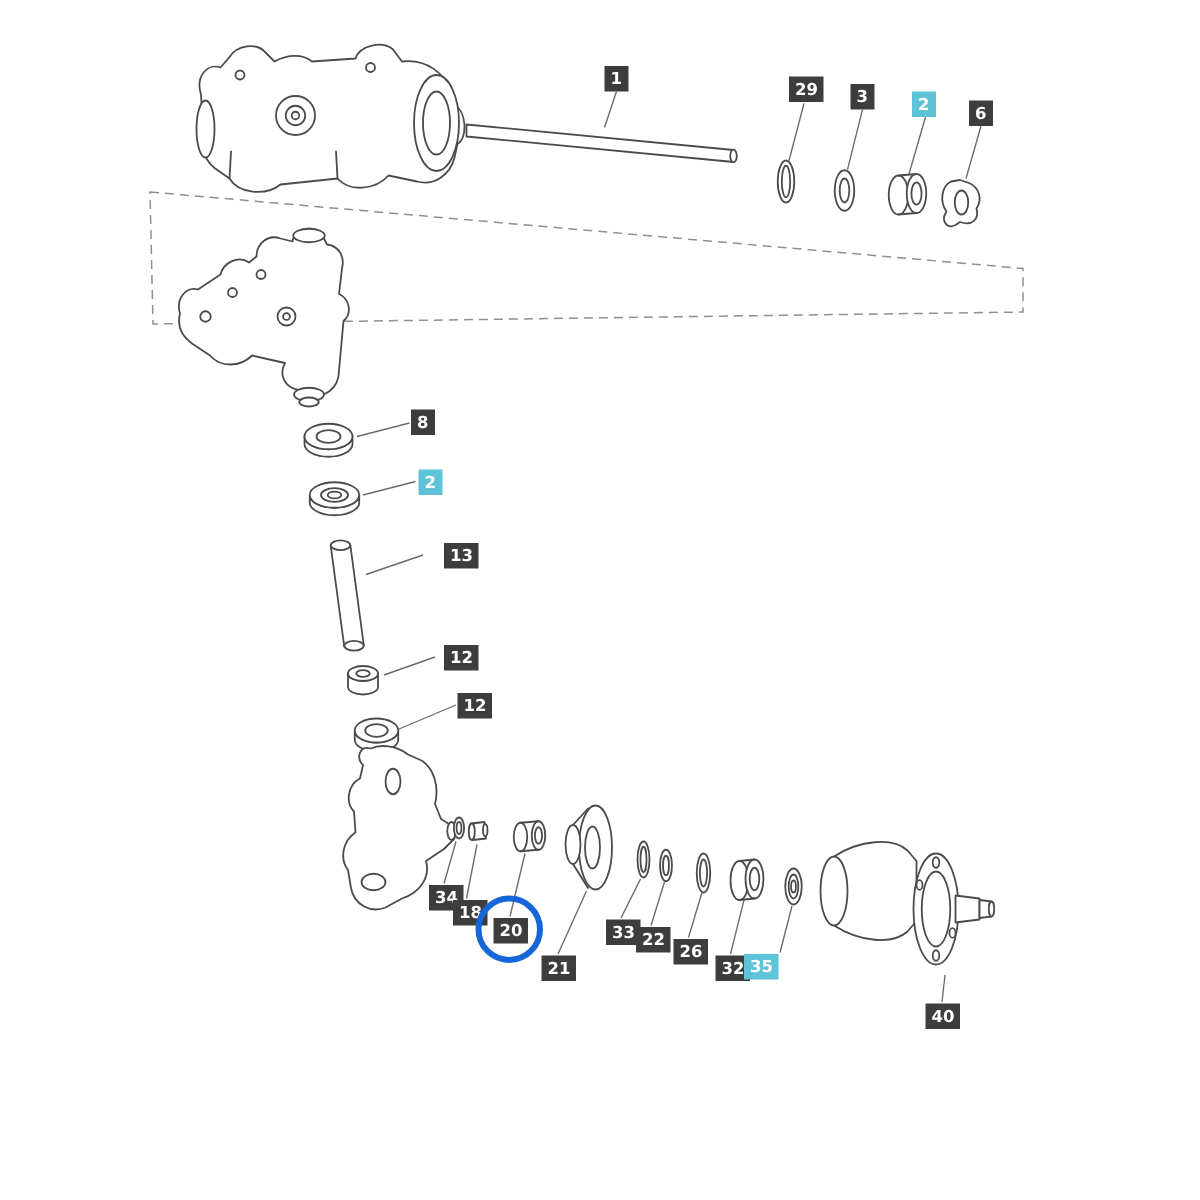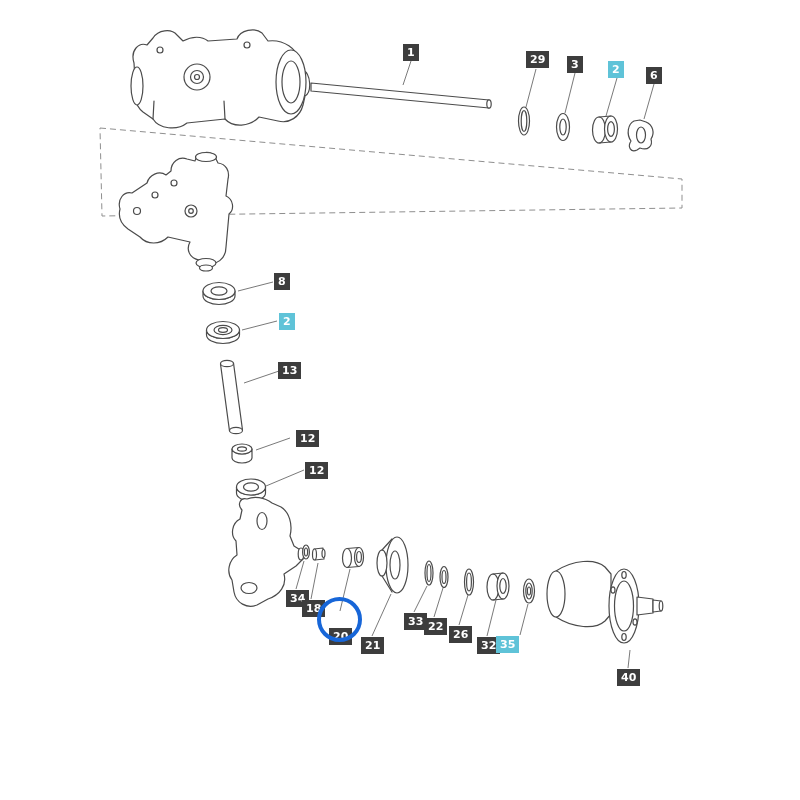--- a/index.html
+++ b/index.html
@@ -213,26 +213,26 @@
     </g>
   </svg>
 
   <div class="plabel" style="left:403px;top:44px">1</div>
   <div class="plabel" style="left:526px;top:51px">29</div>
   <div class="plabel" style="left:567px;top:56px">3</div>
   <div class="plabel hl" style="left:608px;top:61px">2</div>
   <div class="plabel" style="left:646px;top:67px">6</div>
   <div class="plabel" style="left:274px;top:273px">8</div>
   <div class="plabel hl" style="left:279px;top:313px">2</div>
-  <div class="plabel" style="left:278px;top:362px">13</div>
+  <div class="plabel" style="left:296px;top:362px">13</div>
   <div class="plabel" style="left:296px;top:430px">12</div>
   <div class="plabel" style="left:305px;top:462px">12</div>
   <div class="plabel" style="left:286px;top:590px">34</div>
   <div class="plabel" style="left:302px;top:600px">18</div>
-  <div class="plabel" style="left:329px;top:628px">20</div>
+  <div class="plabel" style="left:329px;top:612px">20</div>
   <div class="plabel" style="left:361px;top:637px">21</div>
   <div class="plabel" style="left:404px;top:613px">33</div>
   <div class="plabel" style="left:424px;top:618px">22</div>
   <div class="plabel" style="left:449px;top:626px">26</div>
   <div class="plabel" style="left:477px;top:637px">32</div>
   <div class="plabel hl" style="left:496px;top:636px">35</div>
   <div class="plabel" style="left:617px;top:669px">40</div>
 
   <div class="hl-circle"></div>
 

